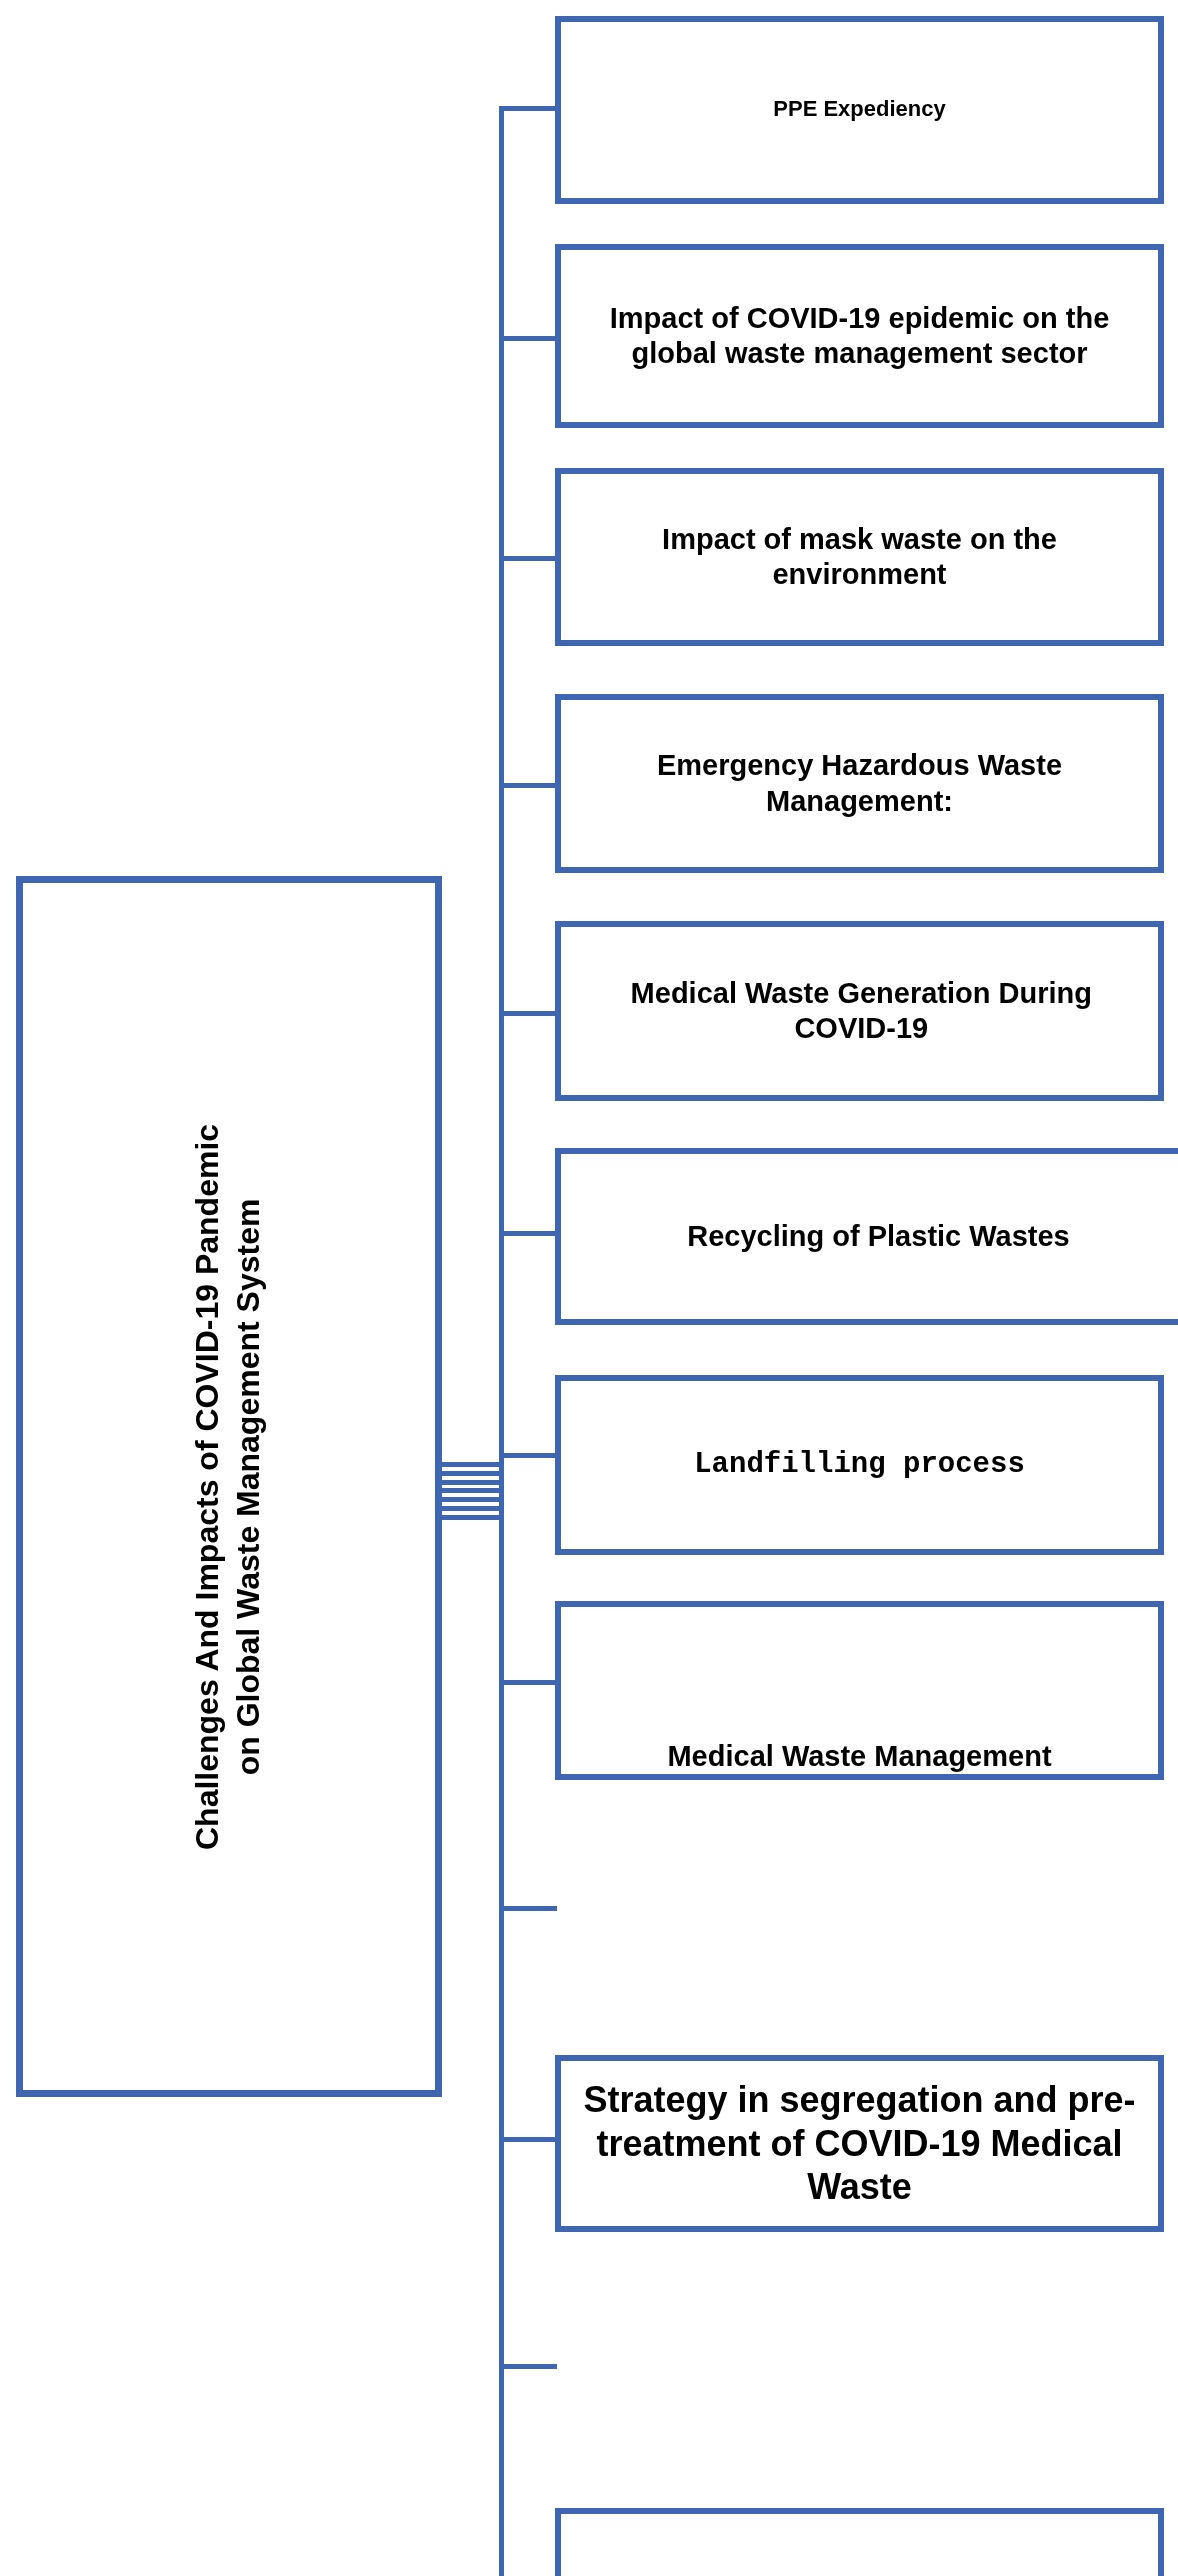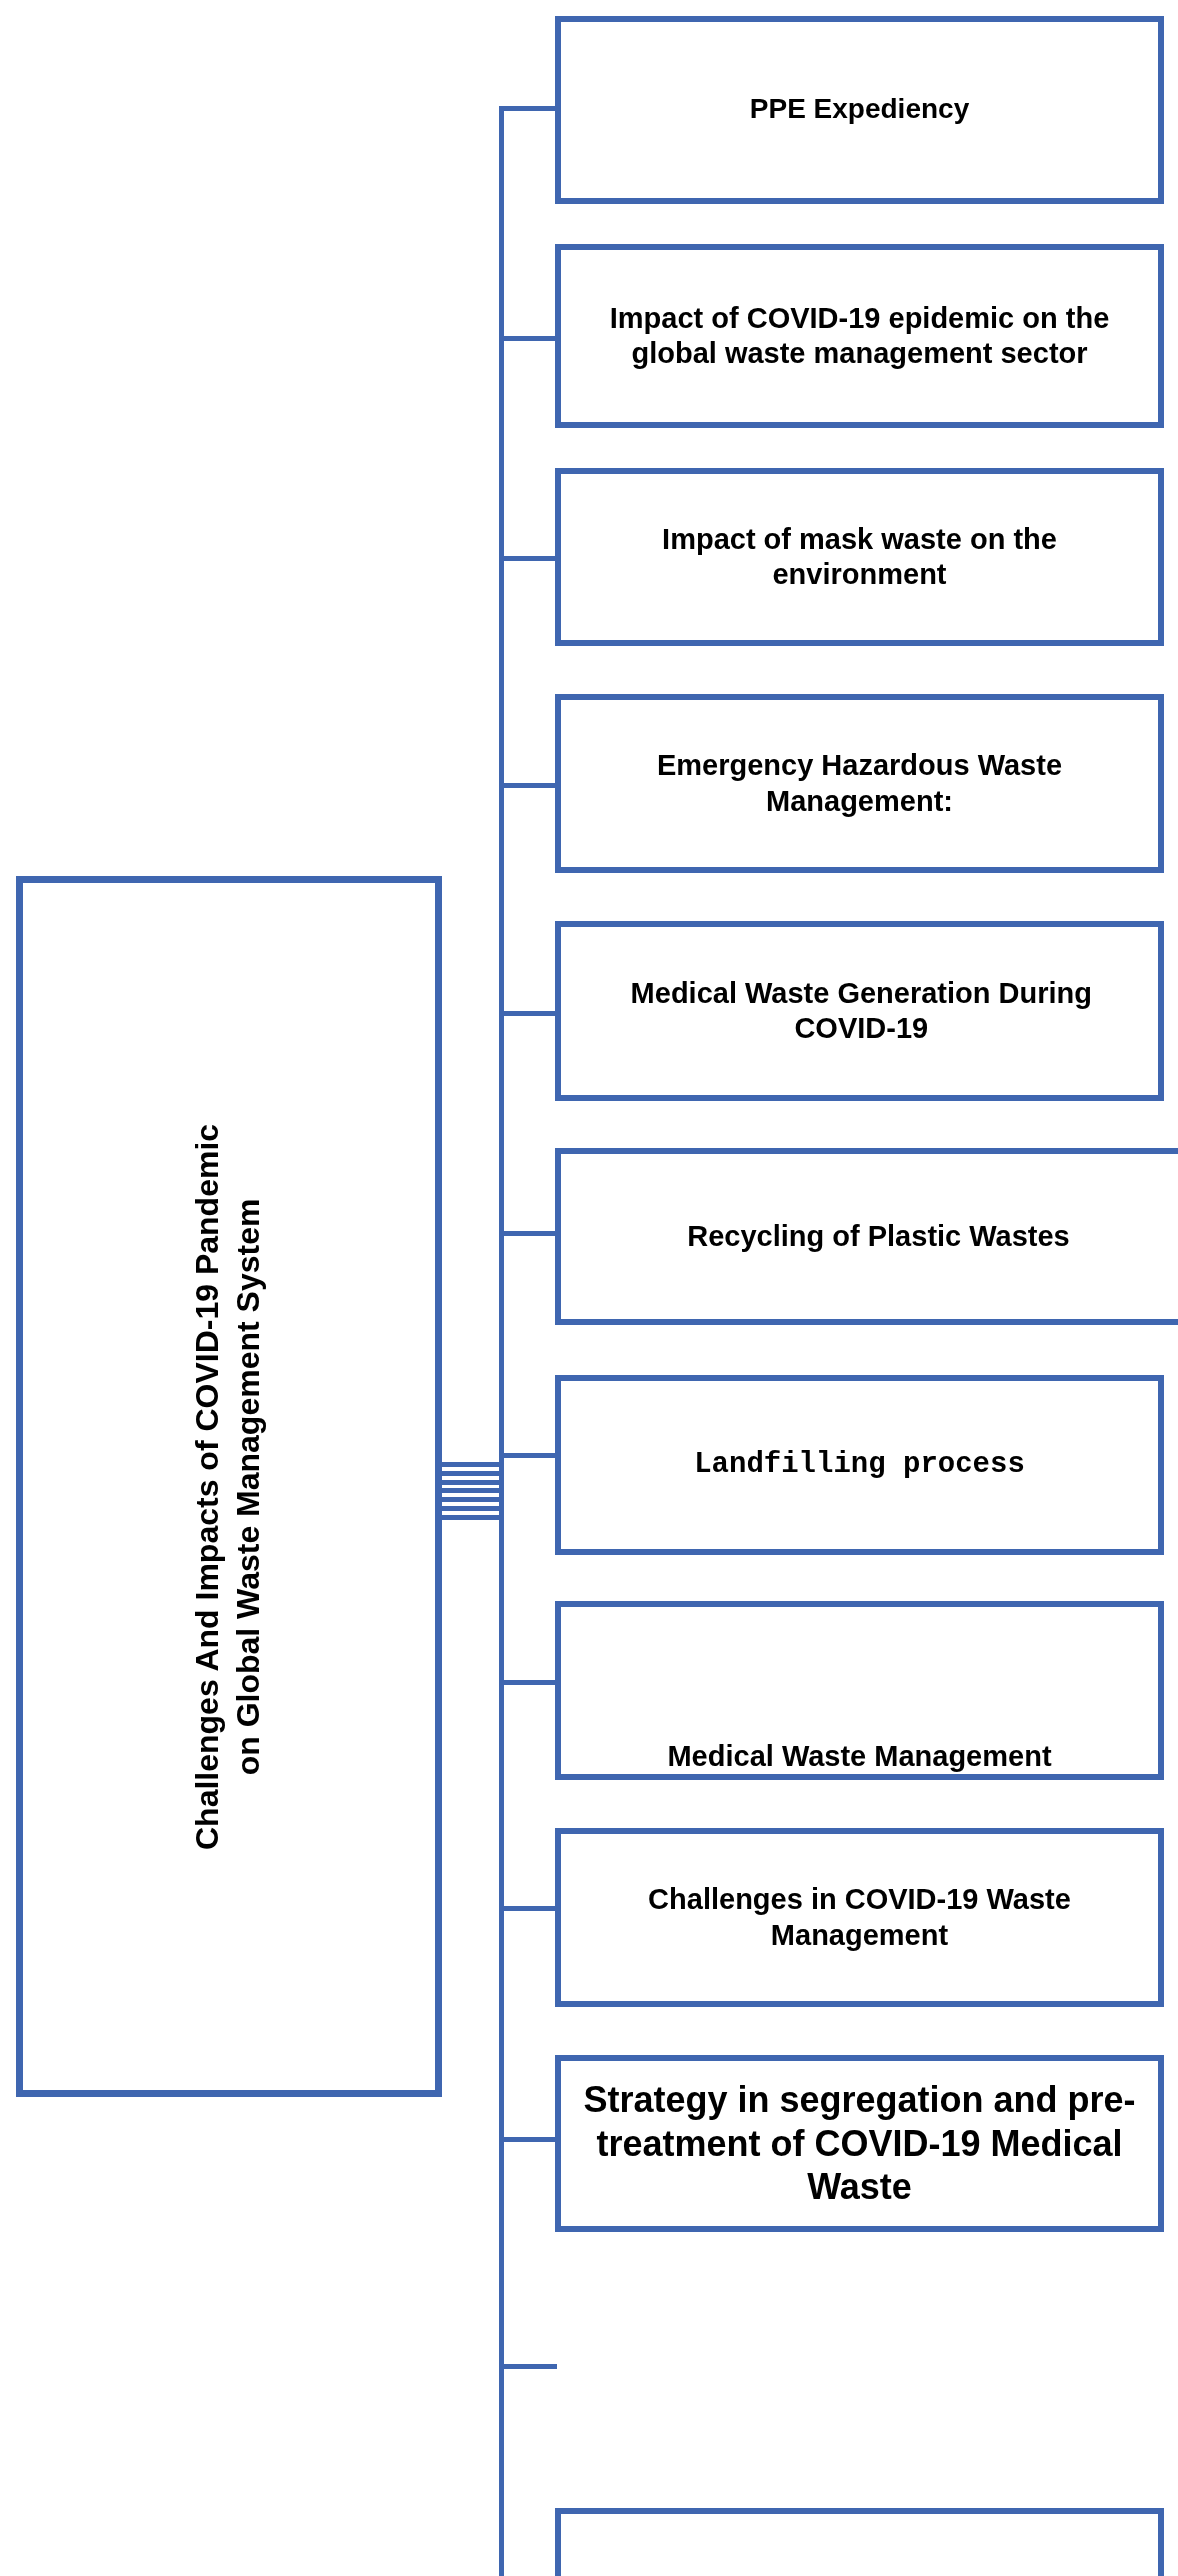--- a/index.html
+++ b/index.html
@@ -102,21 +102,21 @@
   <div class="stub" style="left:499px; top:783px; width:58px; height:4.6px;"></div>
   <div class="stub" style="left:499px; top:1011px; width:58px; height:4.6px;"></div>
   <div class="stub" style="left:499px; top:1231px; width:58px; height:4.6px;"></div>
   <div class="stub" style="left:499px; top:1453px; width:58px; height:4.6px;"></div>
   <div class="stub" style="left:499px; top:1680px; width:58px; height:4.6px;"></div>
   <div class="stub" style="left:499px; top:1906px; width:58px; height:4.6px;"></div>
   <div class="stub" style="left:499px; top:2137px; width:58px; height:4.6px;"></div>
   <div class="stub" style="left:499px; top:2364px; width:58px; height:4.6px;"></div>
 
   <div class="leaf-box" style="left:555px; top:15.5px; width:609px; height:188px; border-width:6.7px;">
-    <div class="leaf-label" style="font-size:28px;text-align:center;">PPE Expediency</div>
+    <div class="leaf-label" style="font-size:22px;text-align:center;">PPE Expediency</div>
   </div>
 
   <div class="leaf-box" style="left:555px; top:244px; width:609px; height:184px; border-width:6.7px;">
     <div class="leaf-label" style="font-size:29px;">Impact of COVID-19 epidemic on the global waste management sector</div>
   </div>
 
   <div class="leaf-box" style="left:555px; top:694px; width:609px; height:179px; border-width:6.7px;">
     <div class="leaf-label" style="font-size:29px;">Emergency Hazardous Waste Management:</div>
   </div>
 
@@ -133,23 +133,20 @@
   </div>
 
   <div class="leaf-box" style="left:555px; top:1375px; width:609px; height:180px; border-width:6.7px;font-family:Liberation Mono, monospace;">
     <div class="leaf-label" style="font-size:29px;">Landfilling process</div>
   </div>
 
   <div class="leaf-box" style="left:555px; top:1601px; width:609px; height:179px; border-width:6.7px;align-items:flex-end;">
     <div class="leaf-label" style="font-size:29px;">Medical Waste Management</div>
   </div>
 
-  <div class="leaf-box" style="left:555px; top:1828px; width:609px; height:179px; border-width:6.7px;">
-    <div class="leaf-label" style="font-size:29px;">Challenges in COVID-19 Waste Management</div>
-  </div>
 
   <div class="leaf-box" style="left:555px; top:2055px; width:609px; height:177px; border-width:6.7px;">
     <div class="leaf-label" style="font-size:36px;">Strategy in segregation and pre-treatment of COVID-19 Medical Waste</div>
   </div>
 
 
   <div class="leaf-box" style="left:555px; top:2508px; width:609px; height:178px; border-width:6.7px;">
     
   </div>
 

